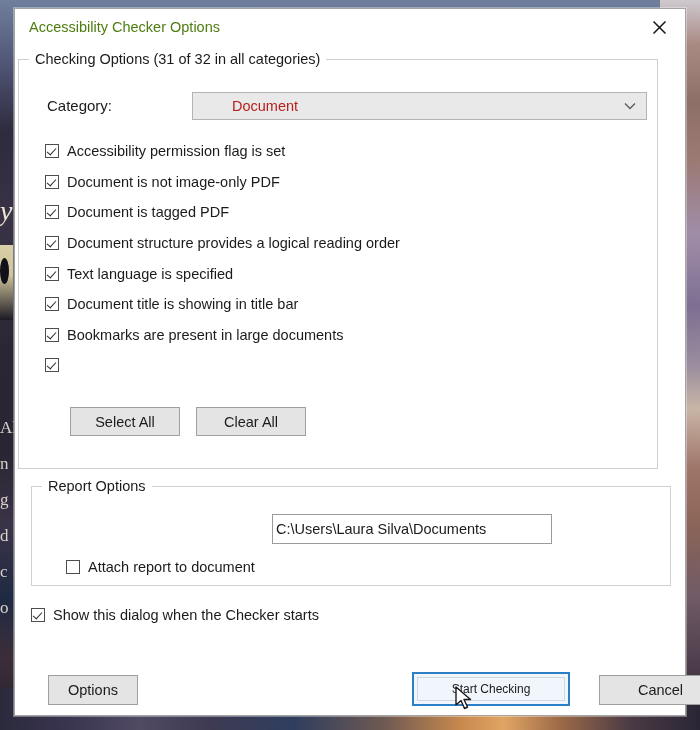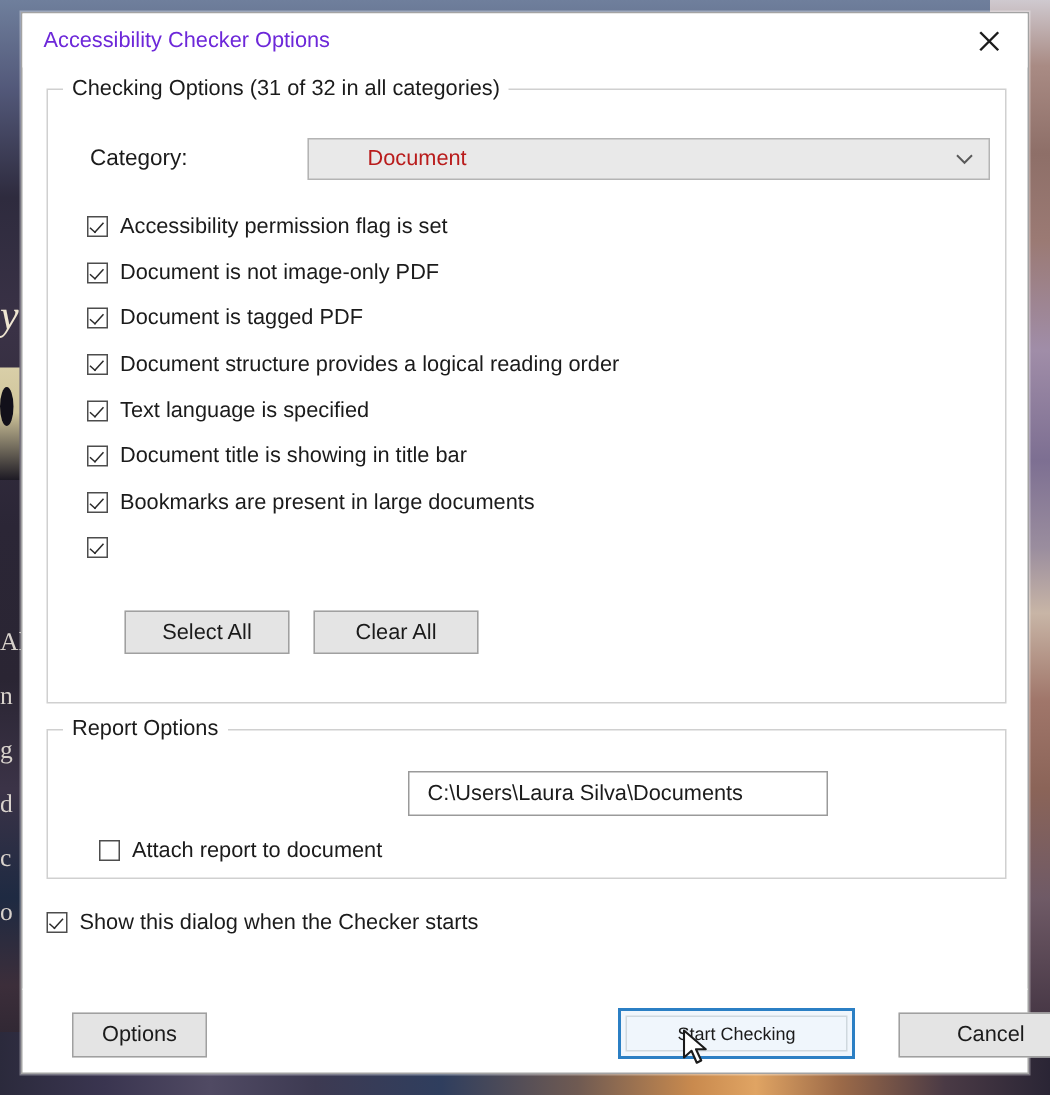--- a/index.html
+++ b/index.html
@@ -92,21 +92,21 @@
   #titlebar {
     position: relative;
     height: 36px;
     background: #ffffff;
   }
   #title-text {
     position: absolute;
     left: 14px;
     top: 10px;
     font-size: 14.5px;
-    color: #6d28d9;
+    color: #4d7c0f;
     white-space: nowrap;
   }
   #close-btn {
     position: absolute;
     right: 6px;
     top: 3px;
     width: 40px;
     height: 30px;
     display: flex;
     align-items: center;
@@ -126,21 +126,21 @@
     top: -9px;
     left: 10px;
     background: #ffffff;
     padding: 0 6px;
     font-size: 14.5px;
     color: #1b1b1b;
     white-space: nowrap;
   }
 
   #gb-checking {
-    left: 16px;
+    left: 3px;
     top: 50px;
     width: 640px;
     height: 410px;
   }
   #gb-report {
     left: 16px;
     top: 477px;
     width: 640px;
     height: 100px;
   }
@@ -281,21 +281,21 @@
     left: 240px;
     top: 27px;
     width: 280px;
     height: 30px;
     background: #ffffff;
     border: 1px solid #9a9a9a;
     box-sizing: border-box;
     font-size: 14.5px;
     color: #1b1b1b;
     font-family: "Liberation Sans", sans-serif;
-    padding: 0 12px;
+    padding: 0 3px;
     line-height: 28px;
     white-space: nowrap;
     overflow: hidden;
     cursor: text;
   }
   #btn-choose {
     position: absolute;
     left: 533px;
     top: 27px;
     width: 100px;

